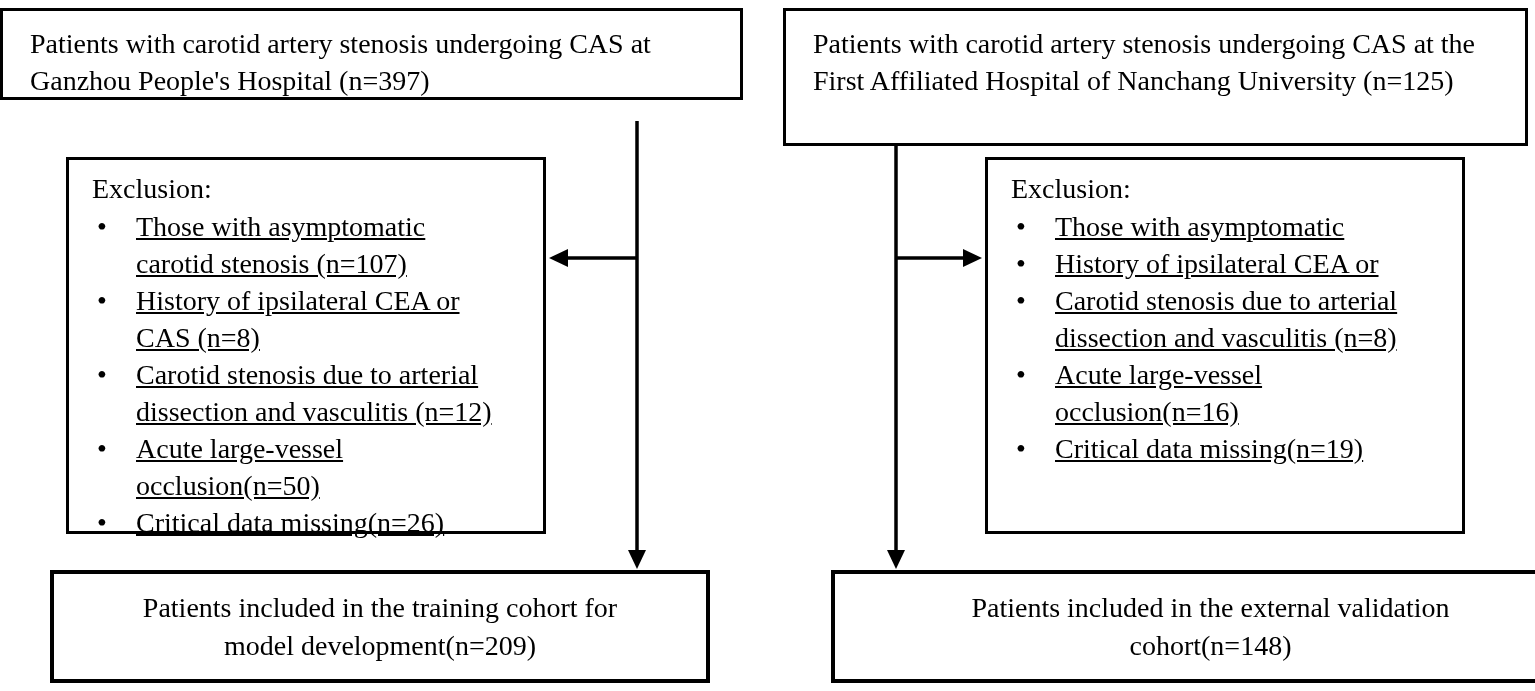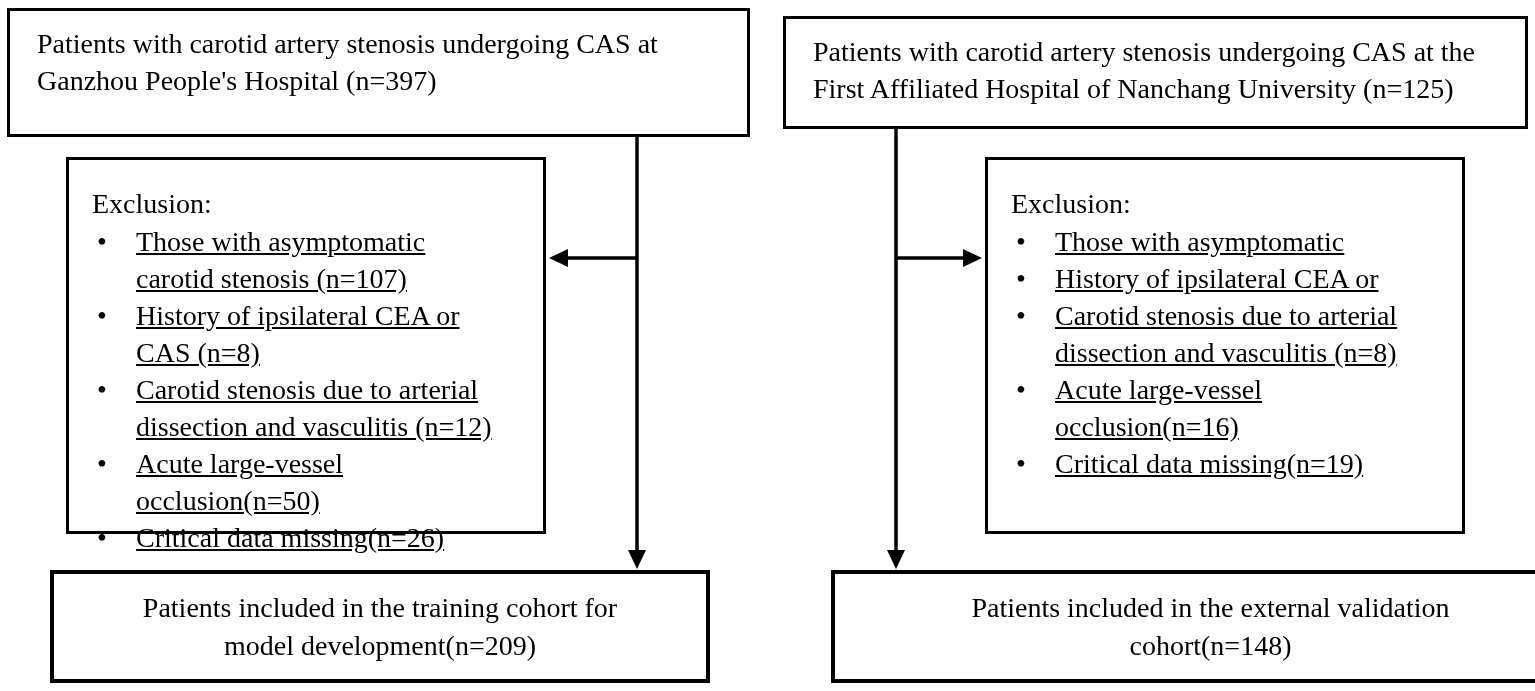--- a/index.html
+++ b/index.html
@@ -23,21 +23,21 @@
     box-sizing: border-box;
     font-size: 28px;
     line-height: 37px;
   }
   .source-box {
     padding: 14px 18px 0 27px;
   }
   .source-box .line { white-space: nowrap; }
 
   .exclusion-box {
-    padding: 25px 10px 0 23px;
+    padding: 10px 10px 0 23px;
   }
   .exclusion-title {
     margin: 0 0 1px 0;
     white-space: nowrap;
   }
   .exclusion-list {
     list-style: none;
     margin: 0;
     padding: 0;
   }
@@ -91,21 +91,21 @@
     <polygon points="637,569 628,550 646,550"></polygon>
     <line x1="637" y1="258" x2="565" y2="258"></line>
     <polygon points="549,258 568,249 568,267"></polygon>
 
     <line x1="896" y1="121" x2="896" y2="553"></line>
     <polygon points="896,569 887,550 905,550"></polygon>
     <line x1="896" y1="258" x2="966" y2="258"></line>
     <polygon points="982,258 963,249 963,267"></polygon>
   </svg>
 
-  <div class="box source-box" style="left:7px; top:8px; width:743px; height:129px;">
+  <div class="box source-box" style="left:0; top:8px; width:743px; height:92px;">
     <div class="line">Patients with carotid artery stenosis undergoing CAS at</div>
     <div class="line">Ganzhou People's Hospital (n=397)</div>
   </div>
 
   <div class="box exclusion-box" style="left:66px; top:157px; width:480px; height:377px;">
     <div class="exclusion-title">Exclusion:</div>
     <ul class="exclusion-list">
       <li class="exclusion-item">
         <span class="bullet">•</span>
         <div class="line">Those with asymptomatic</div>
@@ -131,21 +131,21 @@
         <div class="line">Critical data missing(n=26)</div>
       </li>
     </ul>
   </div>
 
   <div class="box result-box" style="left:50px; top:570px; width:660px; height:113px;">
     <div class="line">Patients included in the training cohort for</div>
     <div class="line">model development(n=209)</div>
   </div>
 
-  <div class="box source-box" style="left:783px; top:16px; width:745px; height:113px;">
+  <div class="box source-box" style="left:783px; top:8px; width:745px; height:138px;">
     <div class="line">Patients with carotid artery stenosis undergoing CAS at the</div>
     <div class="line">First Affiliated Hospital of Nanchang University (n=125)</div>
   </div>
 
   <div class="box exclusion-box" style="left:985px; top:157px; width:480px; height:377px;">
     <div class="exclusion-title">Exclusion:</div>
     <ul class="exclusion-list">
       <li class="exclusion-item">
         <span class="bullet">•</span>
         <div class="line">Those with asymptomatic</div>

